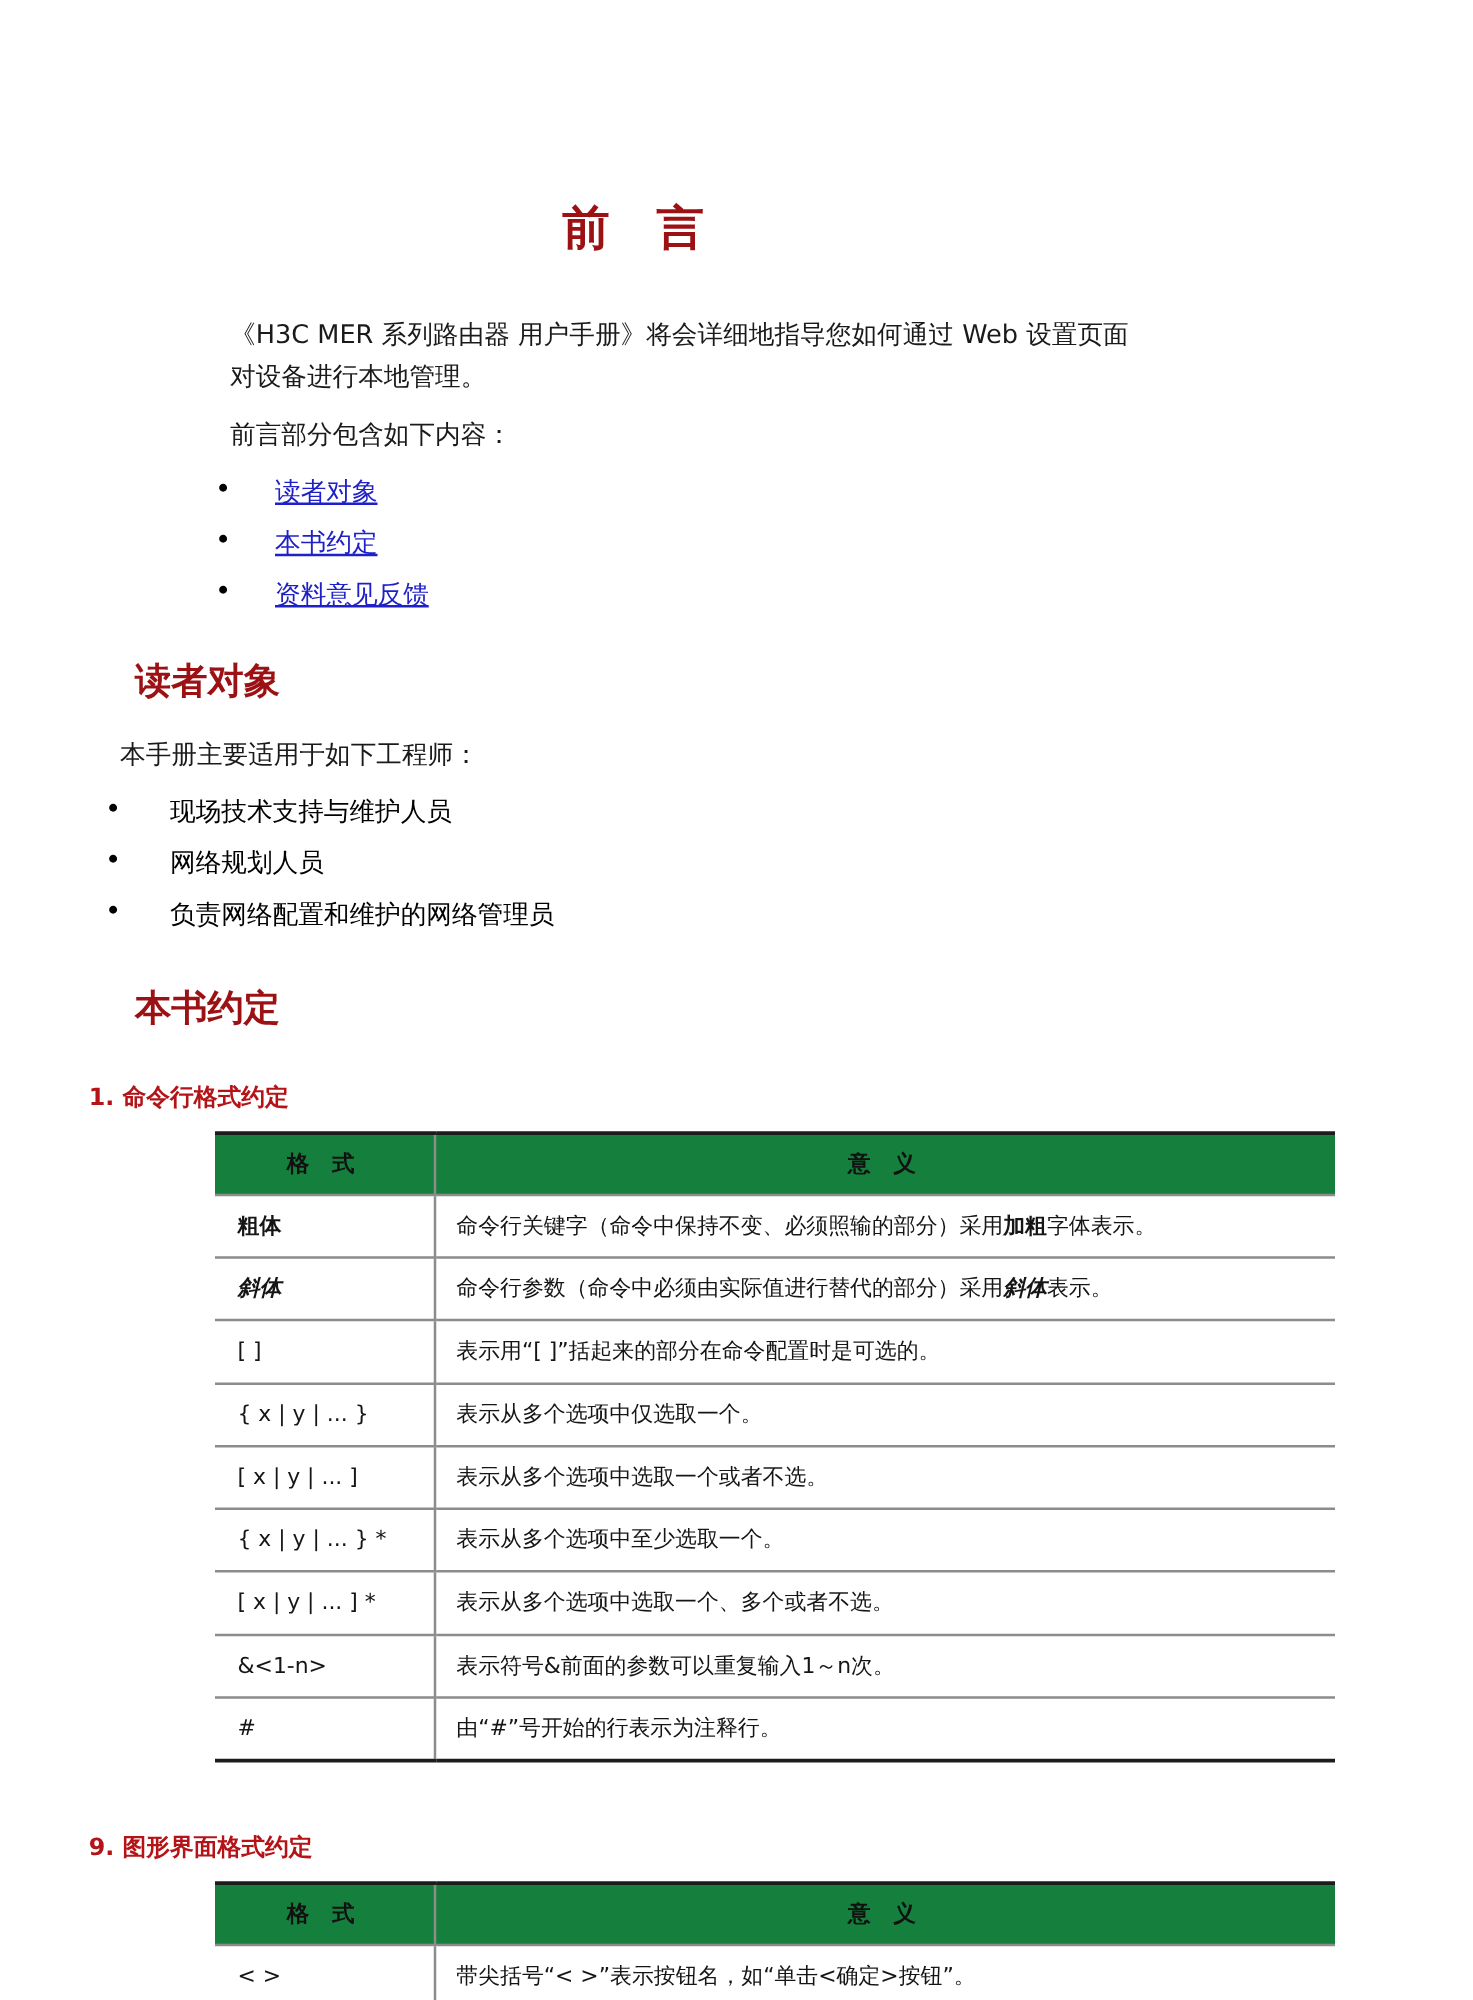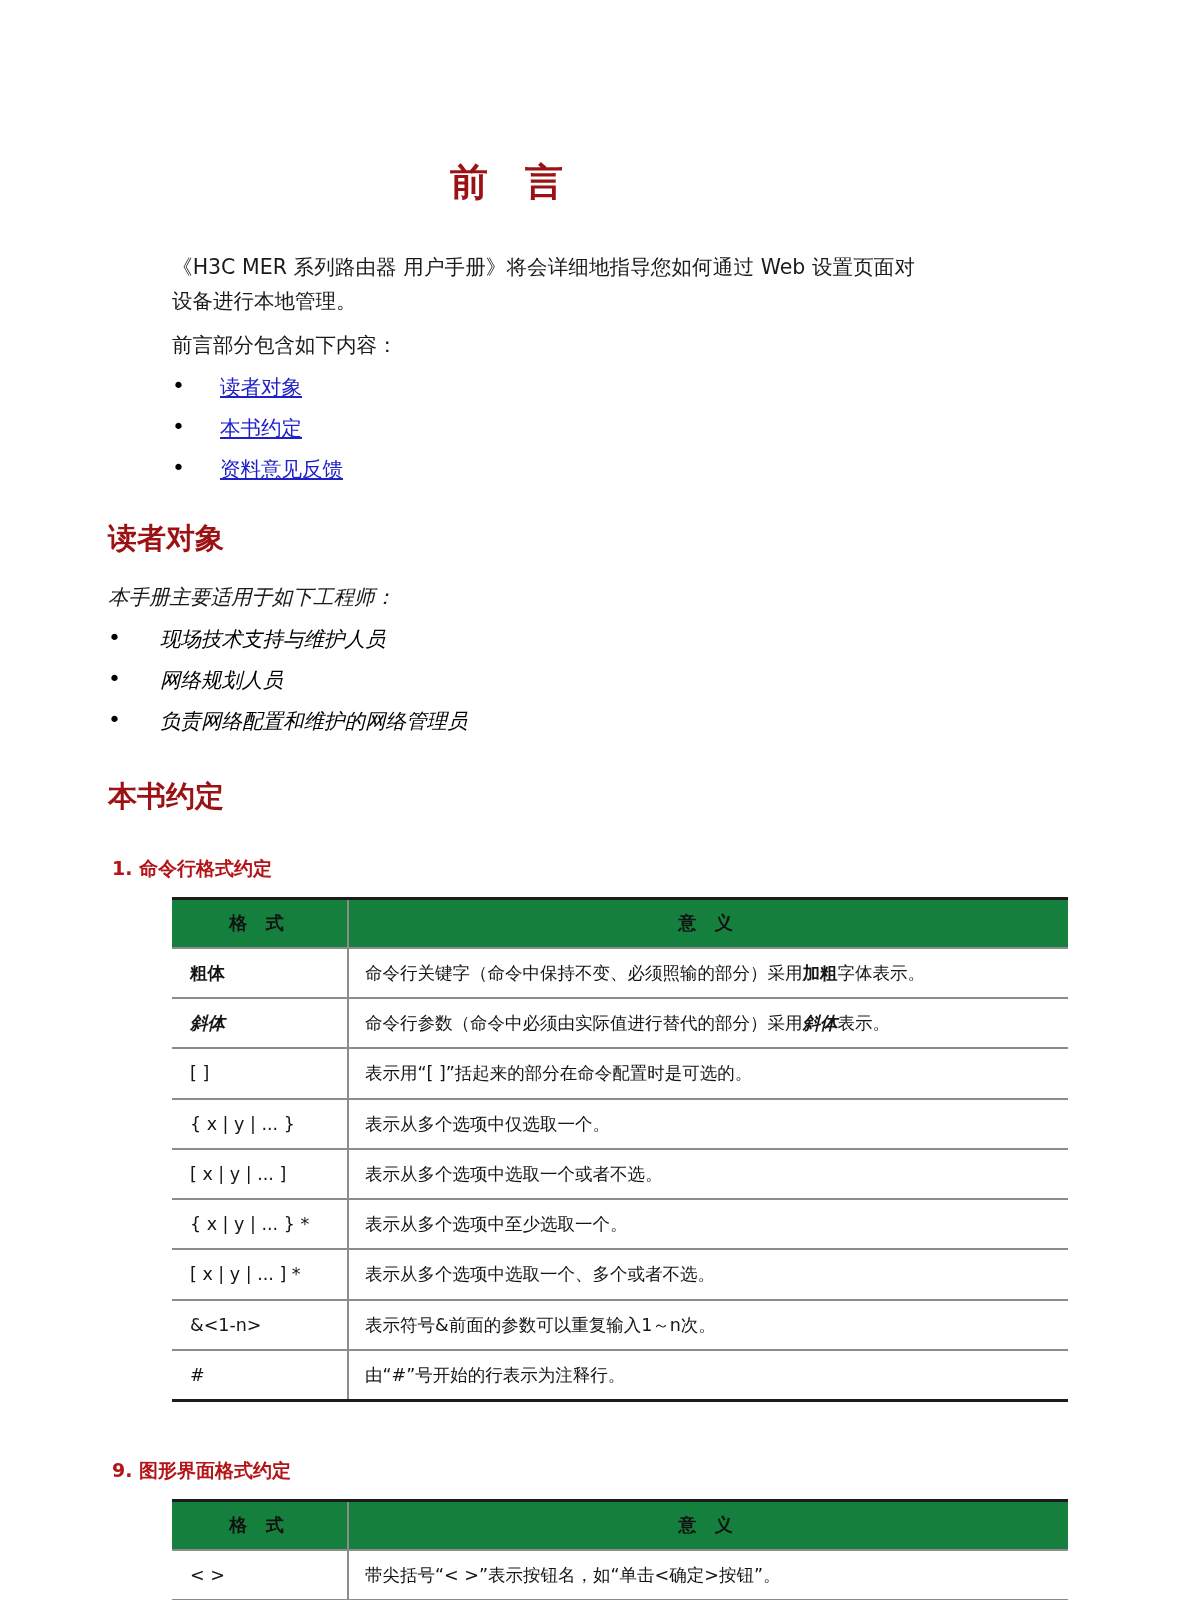--- a/index.html
+++ b/index.html
@@ -38,21 +38,21 @@
   
   .intro-block {
     margin-top: 44px;
     padding-left: 172px;
     padding-right: 110px;
   }
   .para {
     font-size: 20.5px;
     line-height: 34px;
     color: #1a1a1a;
-    margin: 0;
+    margin: 12px;
     text-align: justify;
   }
   .para + .para {
     margin-top: 10px;
   }
 
   
   .bullet-list {
     list-style: none;
     margin: 8px 0 0 0;
@@ -75,22 +75,21 @@
     line-height: 34px;
   }
   .link-item a,
   .doc-link {
     color: #1f20c8;
     text-decoration: underline;
     font-size: 20.5px;
   }
 
   .list-indent {
-    padding-left: 108px;
-    font-style: italic;
+    padding-left: 84px;
   }
   .list-indent .bullet-list li {
     padding-left: 52px;
   }
 
   
   .section-head {
     color: #9C1114;
     font-weight: bold;
     font-size: 29px;
@@ -99,22 +98,22 @@
     padding-left: 108px;
   }
   .h-readers { margin-top: 34px; }
   .h-conventions { margin-top: 40px; }
 
   .sub-head {
     color: #B41418;
     font-weight: bold;
     font-size: 19px;
     line-height: 1.3;
-    margin: 16px;
-    padding-left: 96px;
+    margin: 0;
+    padding-left: 71px;
   }
   .sub-head-1 { margin-top: 42px; }
   .sub-head-2 { margin-top: 56px; }
 
   .after-head {
     margin-top: 24px;
   }
 
   
   .conv-table {

